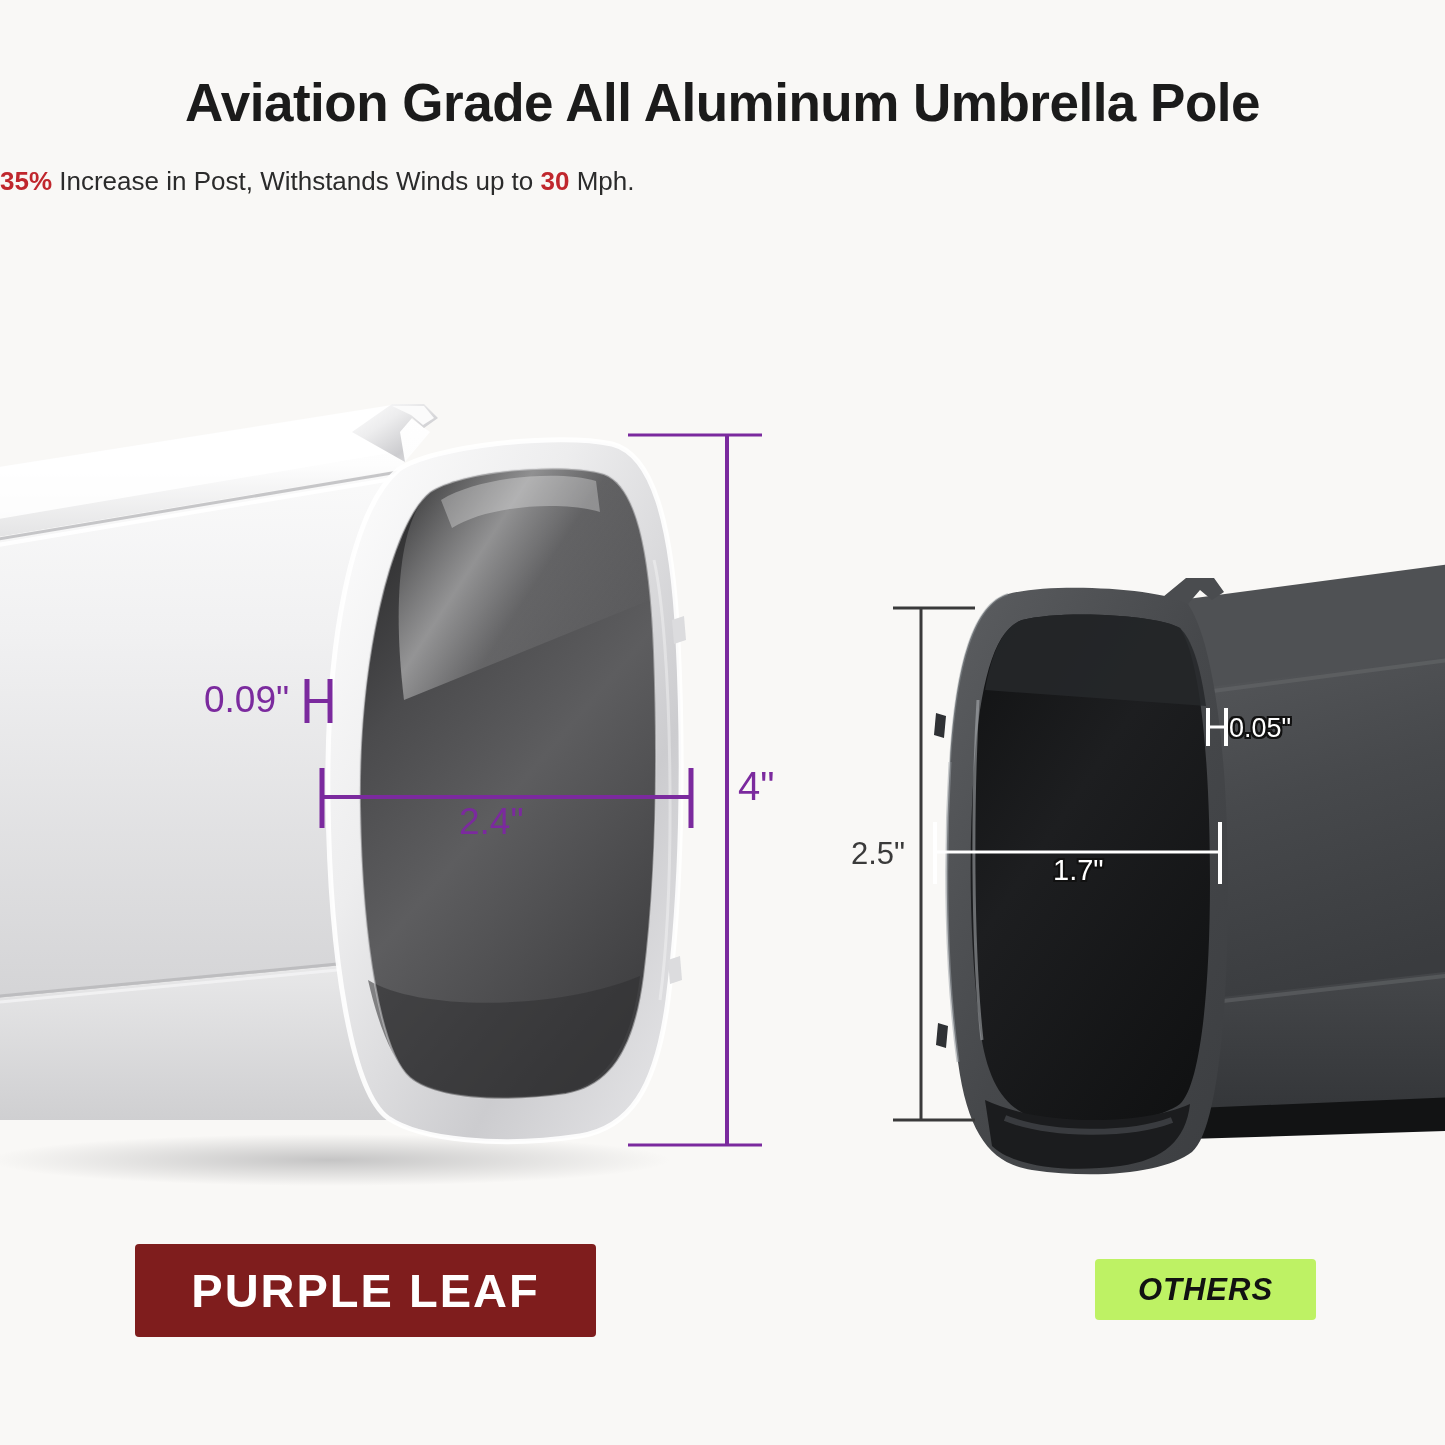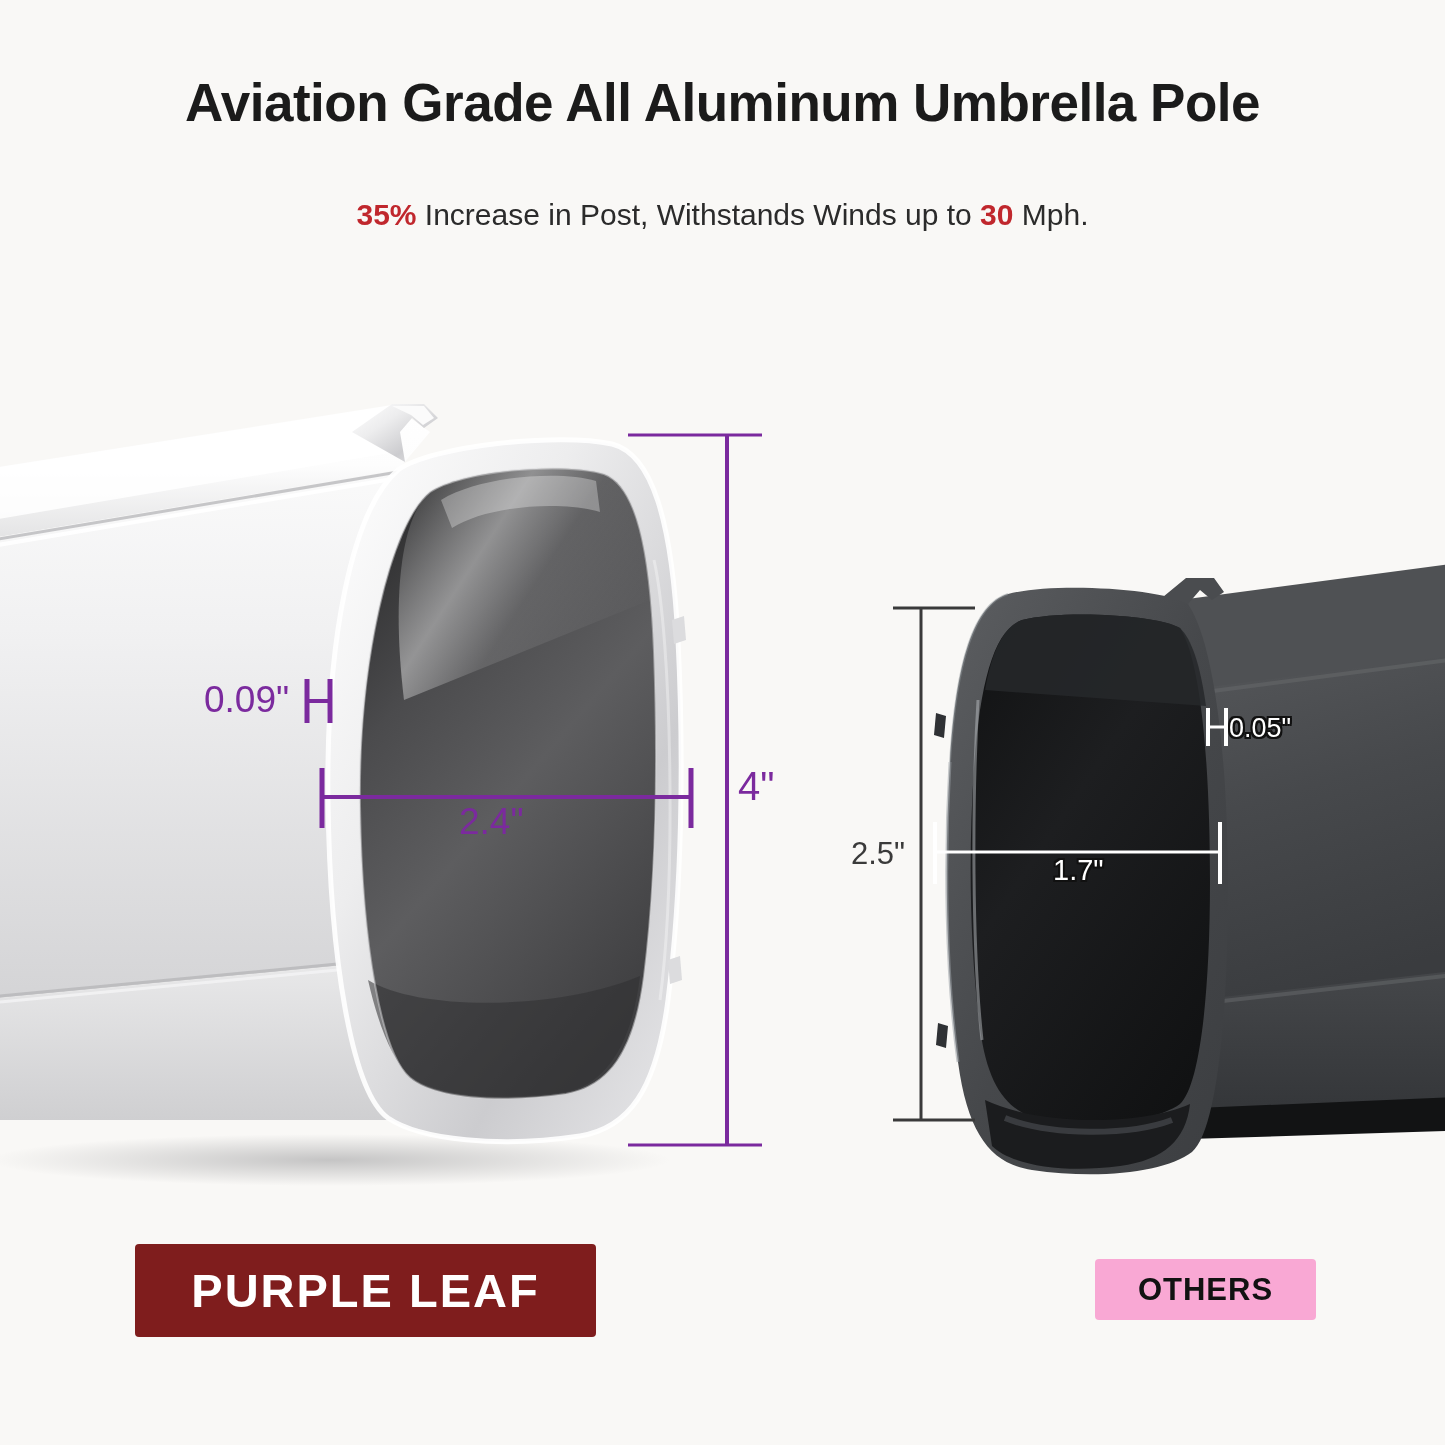--- a/index.html
+++ b/index.html
@@ -15,23 +15,23 @@
 
   
   .title{
     position:absolute;left:0;top:72px;width:1445px;
     text-align:center;
     font-size:53px;font-weight:bold;color:#1b1b1b;
     letter-spacing:-0.5px;
     white-space:nowrap;
   }
   .subtitle{
-    position:absolute;left:0;top:198px;width:1445px;
-    text-align:center;
-    font-size:30px;color:#2b2b2b;
+    position:absolute;left:0;top:166px;width:1445px;
+    text-align:left;
+    font-size:26px;color:#2b2b2b;
     white-space:nowrap;
   }
   .accent{color:#C0272D;font-weight:bold;}
 
   
   .art{position:absolute;left:0;top:0;width:1445px;height:1445px;}
   .art svg{display:block;}
 
   
   .dim{
@@ -66,23 +66,23 @@
     box-sizing:border-box;
   }
   #badge-purple-leaf{
     left:135px;top:1244px;width:461px;height:93px;
     background:#7f1d1d;
     color:#ffffff;
     font-size:47px;font-weight:bold;letter-spacing:2px;
   }
   #badge-others{
     left:1095px;top:1259px;width:221px;height:61px;
-    background:#f9a8d4;
+    background:#bef264;
     color:#121212;
-    font-size:31px;font-weight:bold;letter-spacing:1px;
+    font-size:31px;font-weight:bold;letter-spacing:1px;font-style:italic;
   }
 </style>
 </head>
 <body>
 
 <div class="stage">
 
   <div class="title">Aviation Grade All Aluminum Umbrella Pole</div>
 
   <div class="subtitle">

